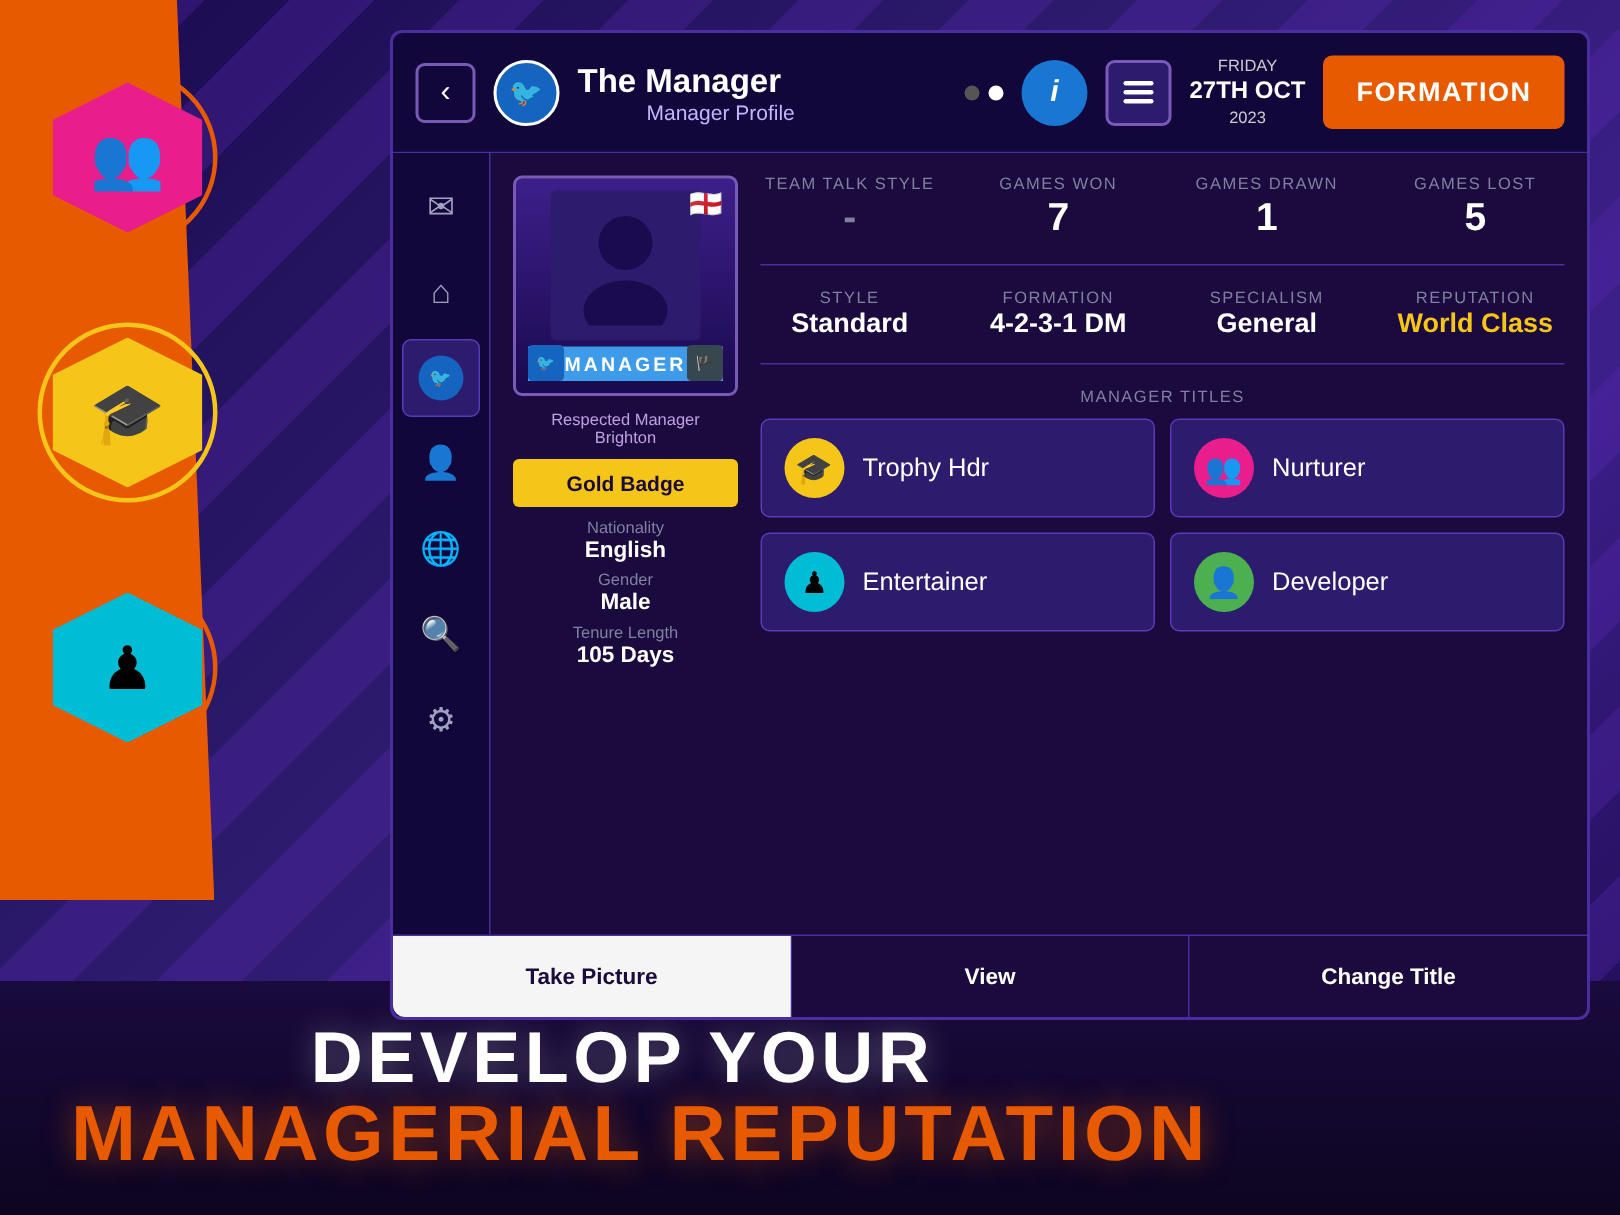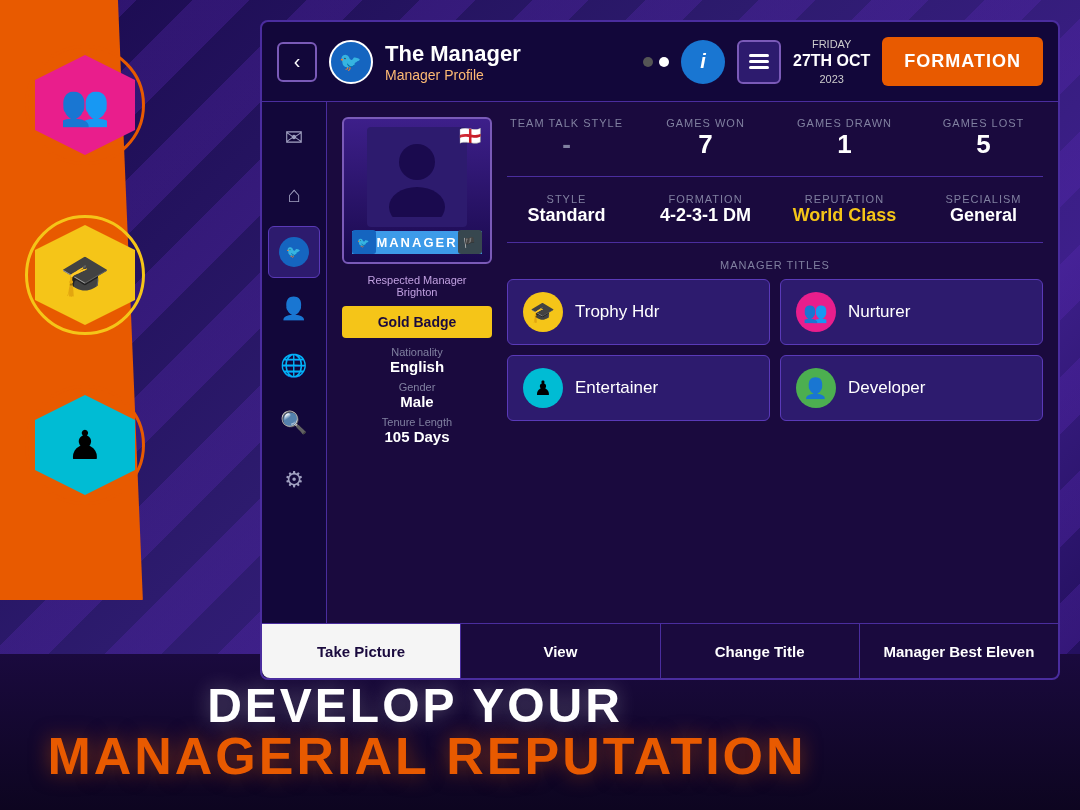--- a/index.html
+++ b/index.html
@@ -148,22 +148,23 @@
       flex: 1;
     }
 
     .manager-name {
       color: white;
       font-size: 22px;
       font-weight: bold;
     }
 
     .manager-sub {
-      color: #fdba74;
+      color: #c4b5fd;
       font-size: 14px;
+      margin-left: 46px;
     }
 
     .dot-indicators {
       display: flex;
       gap: 6px;
     }
 
     .dot {
       width: 10px;
       height: 10px;
@@ -687,26 +688,26 @@
         <div class="style-row">
           <div class="style-col">
             <div class="style-label">STYLE</div>
             <div class="style-value">Standard</div>
           </div>
           <div class="style-col">
             <div class="style-label">FORMATION</div>
             <div class="style-value">4-2-3-1 DM</div>
           </div>
           <div class="style-col">
+            <div class="style-label">SPECIALISM</div>
+            <div class="style-value">General</div>
+          </div>
+          <div class="style-col">
             <div class="style-label">REPUTATION</div>
             <div class="style-value highlight">World Class</div>
-          </div>
-          <div class="style-col">
-            <div class="style-label">SPECIALISM</div>
-            <div class="style-value">General</div>
           </div>
         </div>
 
         <div class="divider"></div>
 
         <div class="titles-section">
           <div class="titles-label">MANAGER TITLES</div>
           <div class="titles-grid">
 
             <div class="title-card">
@@ -733,21 +734,20 @@
         </div>
 
       </div>
     </div>
   </div>
 
   <div class="bottom-buttons">
     <button class="bottom-btn active">Take Picture</button>
     <button class="bottom-btn">View</button>
     <button class="bottom-btn">Change Title</button>
-    <button class="bottom-btn">Manager Best Eleven</button>
   </div>
 
 </div>
 
 <div class="bottom-banner">
   <div class="banner-line1">DEVELOP YOUR</div>
   <div class="banner-line2">MANAGERIAL REPUTATION</div>
 </div>
 
 </body></html>

